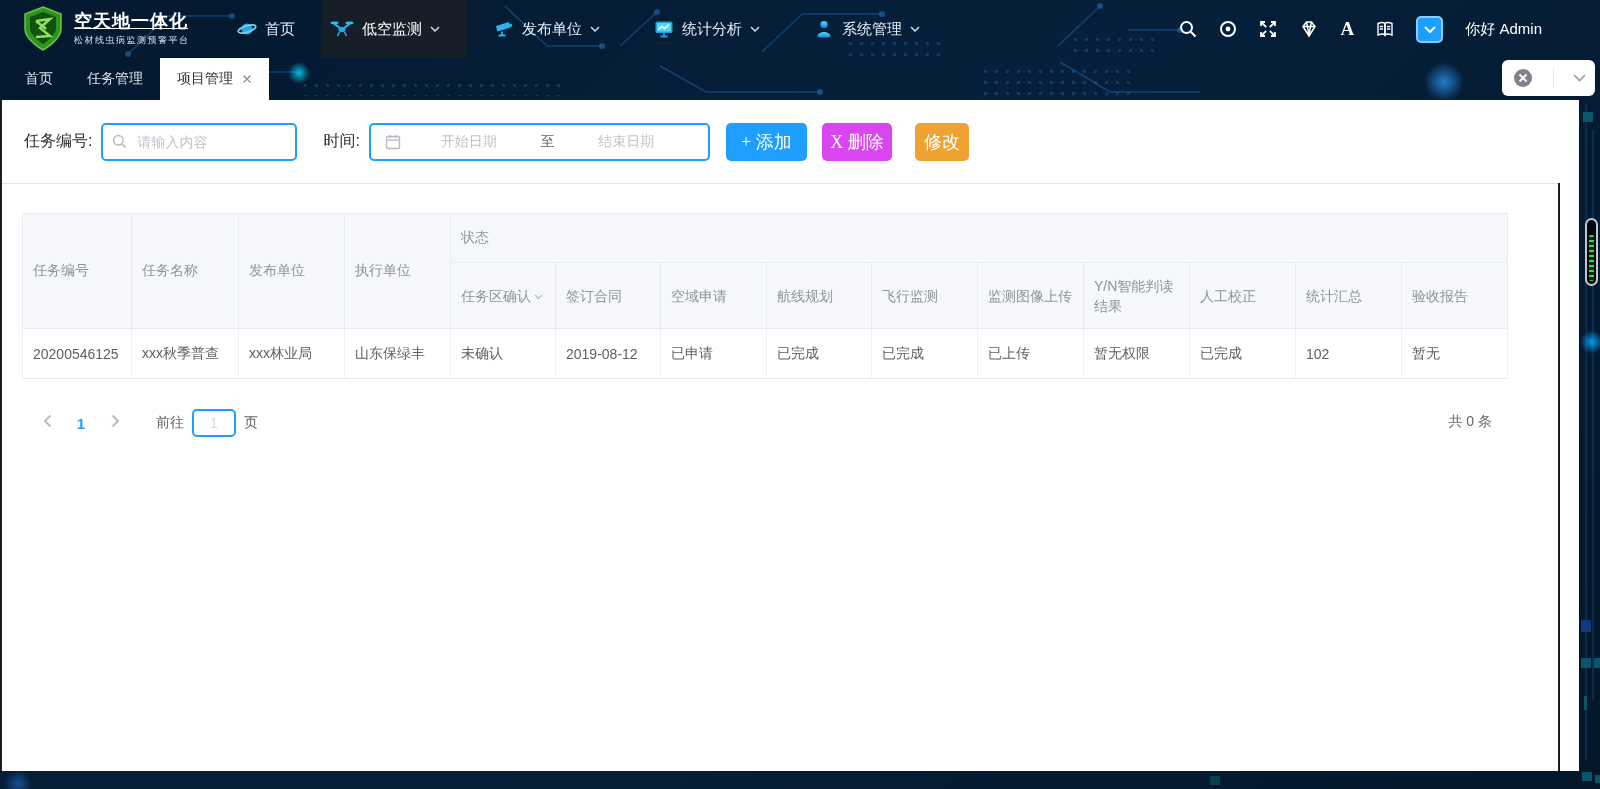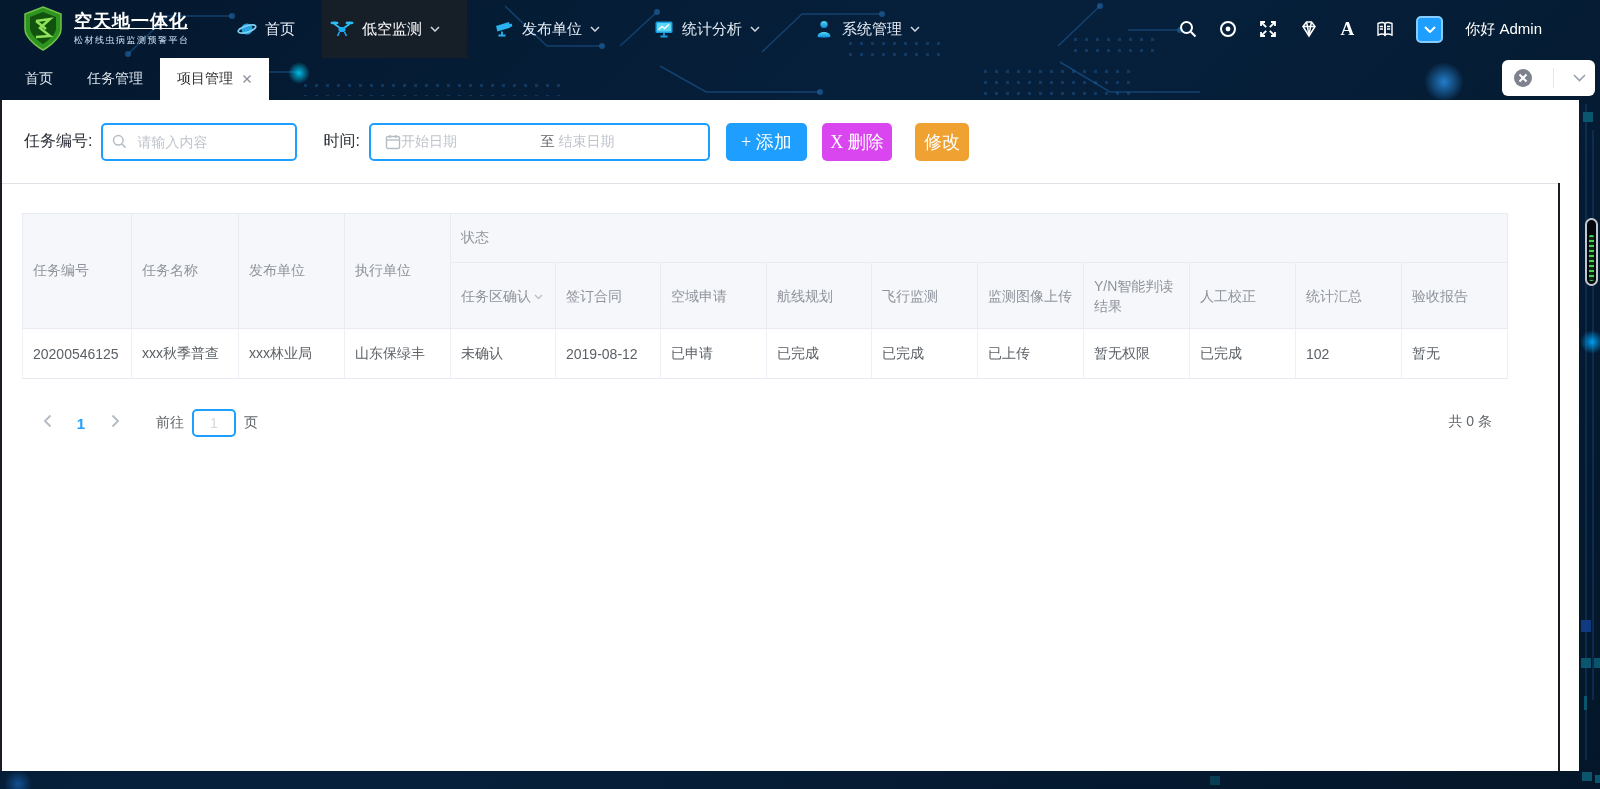--- a/index.html
+++ b/index.html
@@ -53,21 +53,21 @@
                 padding-left:24px; }
   .filter-label { font-size:16px; color:#2b2f36; white-space:nowrap; }
   .search-wrap { position:relative; margin-left:9px; }
   .search-input { width:196px; height:38px; border:2px solid #1e9fff; border-radius:5px; outline:none;
                   padding:0 10px 0 34px; font-size:14px; color:#606266; font-family:inherit; }
   .search-input::placeholder { color:#bfc4cc; }
   .search-wrap svg { position:absolute; left:11px; top:11px; }
   .time-label { margin-left:26px; }
   .date-range { margin-left:9px; width:341px; height:38px; border:2px solid #1e9fff; border-radius:5px;
                 display:flex; align-items:center; padding:0 14px; cursor:pointer; }
-  .date-ph { flex:1; text-align:left; font-size:14px; color:#bfc4cc; }
+  .date-ph { flex:1; text-align:center; font-size:14px; color:#bfc4cc; }
   .date-sep { font-size:14px; color:#5f6368; padding:0 4px; }
   .btn { height:38px; border:none; border-radius:5px; color:#fff; font-size:18px; cursor:pointer;
          font-family:Liberation Serif, serif; white-space:nowrap; }
   .btn-add { margin-left:16px; width:81px; background:#1e9fff; }
   .btn-del { margin-left:15px; width:70px; background:#d946ef; }
   .btn-mod { margin-left:23px; width:54px; background:#efa132; }
   .filter-divider { position:absolute; left:0; top:83px; width:1559px; height:1px; background:#dfe3e8; }
 
   
   .table-wrap { position:absolute; left:22px; top:113px; }

